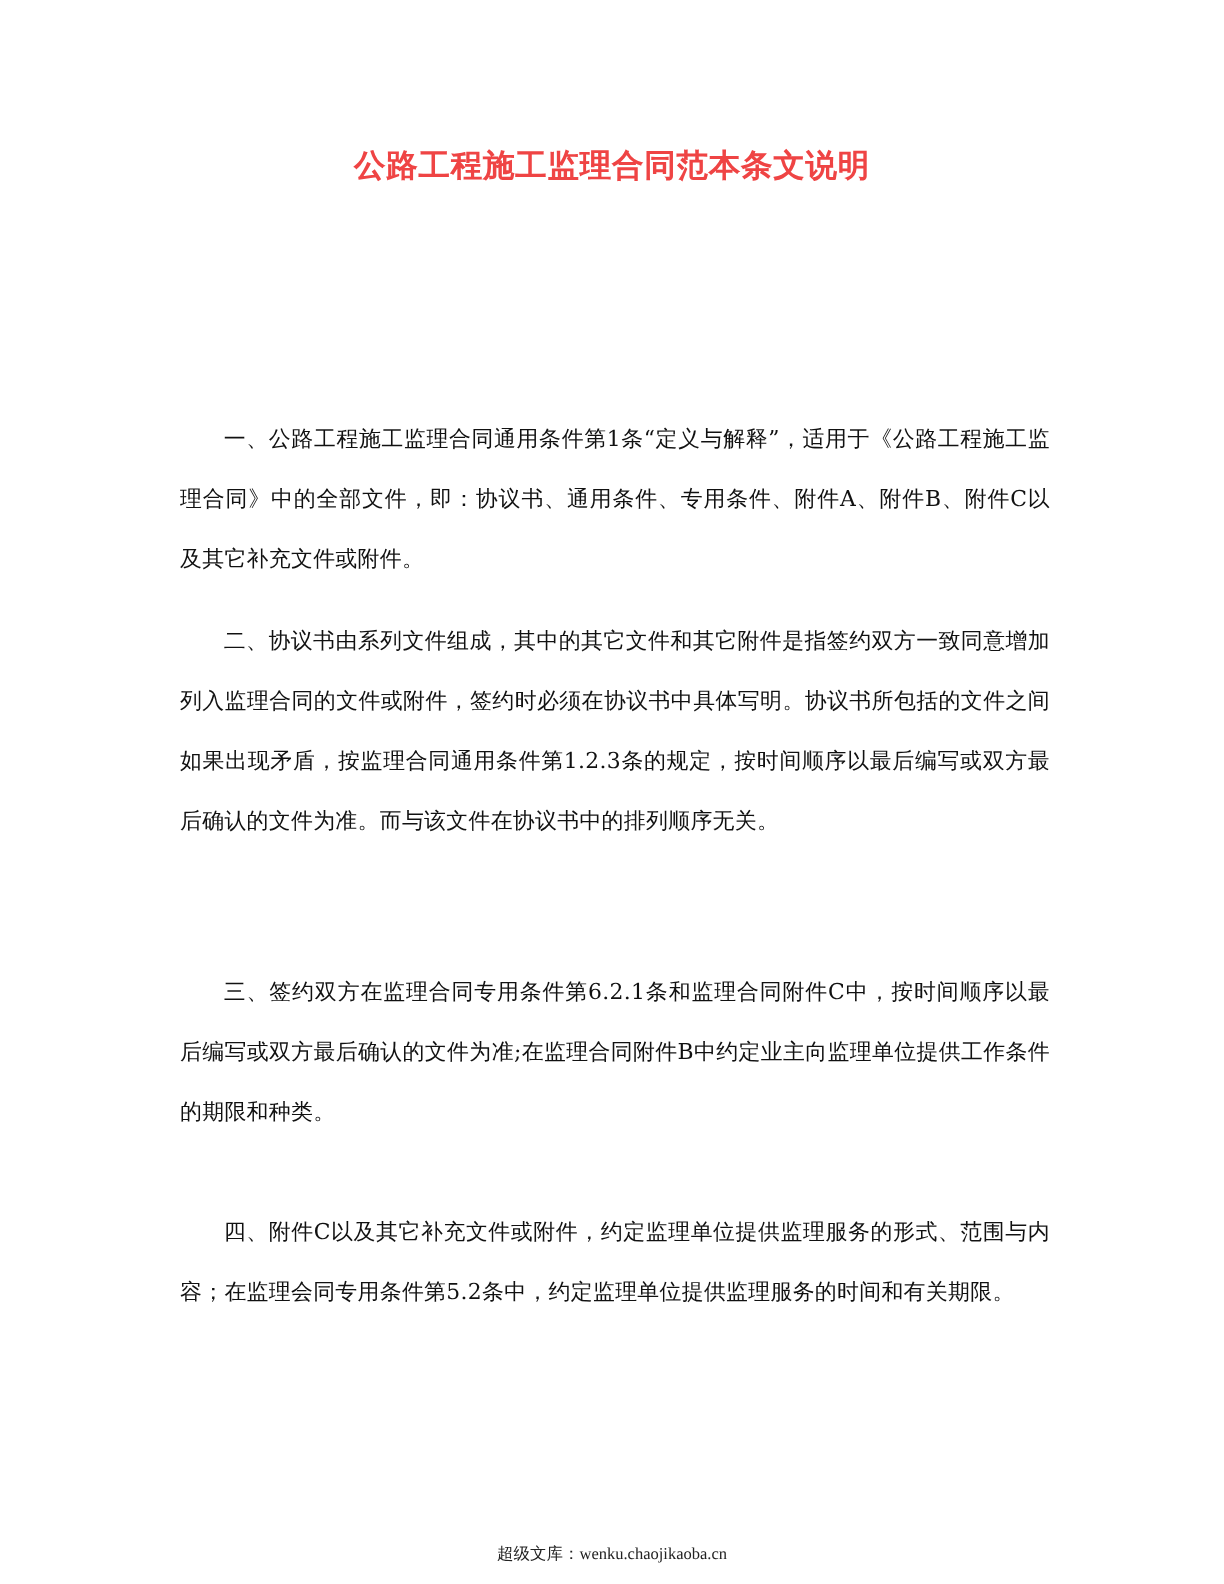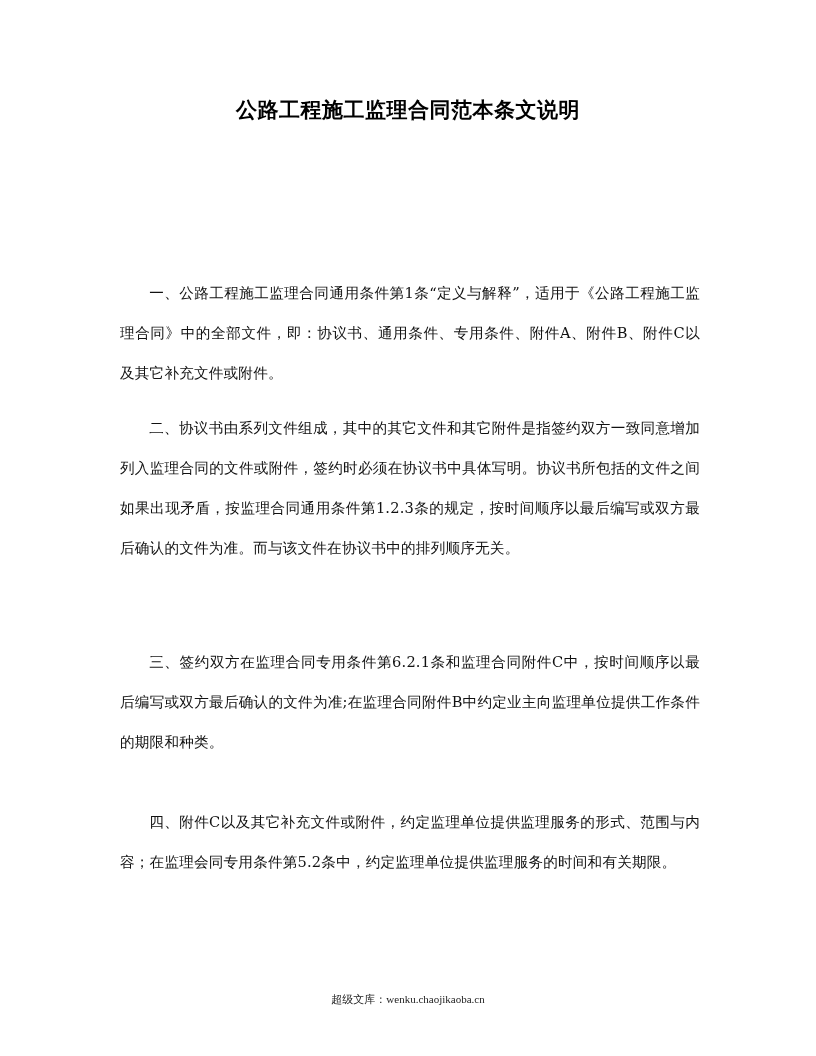--- a/index.html
+++ b/index.html
@@ -1,33 +1,33 @@
 <!DOCTYPE html>
 <html><head>
 <meta charset="utf-8">
 <style>
   html, body { margin: 0; padding: 0; background: #ffffff; }
   body { width: 816px; height: 1056px; position: relative; overflow: hidden;
          font-family: "DejaVu Serif", "Liberation Serif", serif; color: #111; }
   .page-title {
     position: absolute; left: 0; width: 816px; top: 96px; text-align: center;
     font-family: "DejaVu Sans", "Liberation Sans", sans-serif;
-    font-weight: bold; font-size: 21px; letter-spacing: 0.5px; color: #000000;
+    font-weight: bold; font-size: 21px; letter-spacing: 0.5px; color: #ef4444;
   }
   .para {
     position: absolute; left: 120px; width: 580px;
     font-size: 14.6px; line-height: 40px; text-indent: 2em;
     text-align: justify; text-align-last: left; letter-spacing: 0.2px;
   }
   .p1 { top: 273px; }
   .p2 { top: 408px; }
   .p3 { top: 642px; }
   .p4 { top: 802px; }
   .footer {
-    position: absolute; left: 0; width: 816px; top: 992px; text-align: center;
+    position: absolute; left: 0; width: 816px; top: 1028px; text-align: center;
     font-family: "Liberation Serif", "DejaVu Serif", serif; font-size: 11px; color: #222;
   }
 </style>
 </head>
 <body>
 
 <div>
   <div class="page-title">公路工程施工监理合同范本条文说明</div>
 
   <div class="para p1">一、公路工程施工监理合同通用条件第1条“定义与解释”，适用于《公路工程施工监理合同》中的全部文件，即：协议书、通用条件、专用条件、附件A、附件B、附件C以及其它补充文件或附件。</div>

